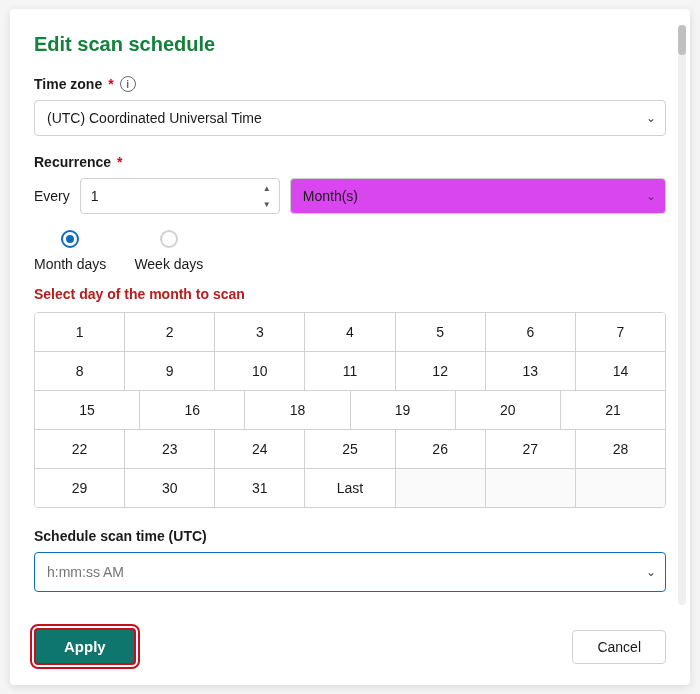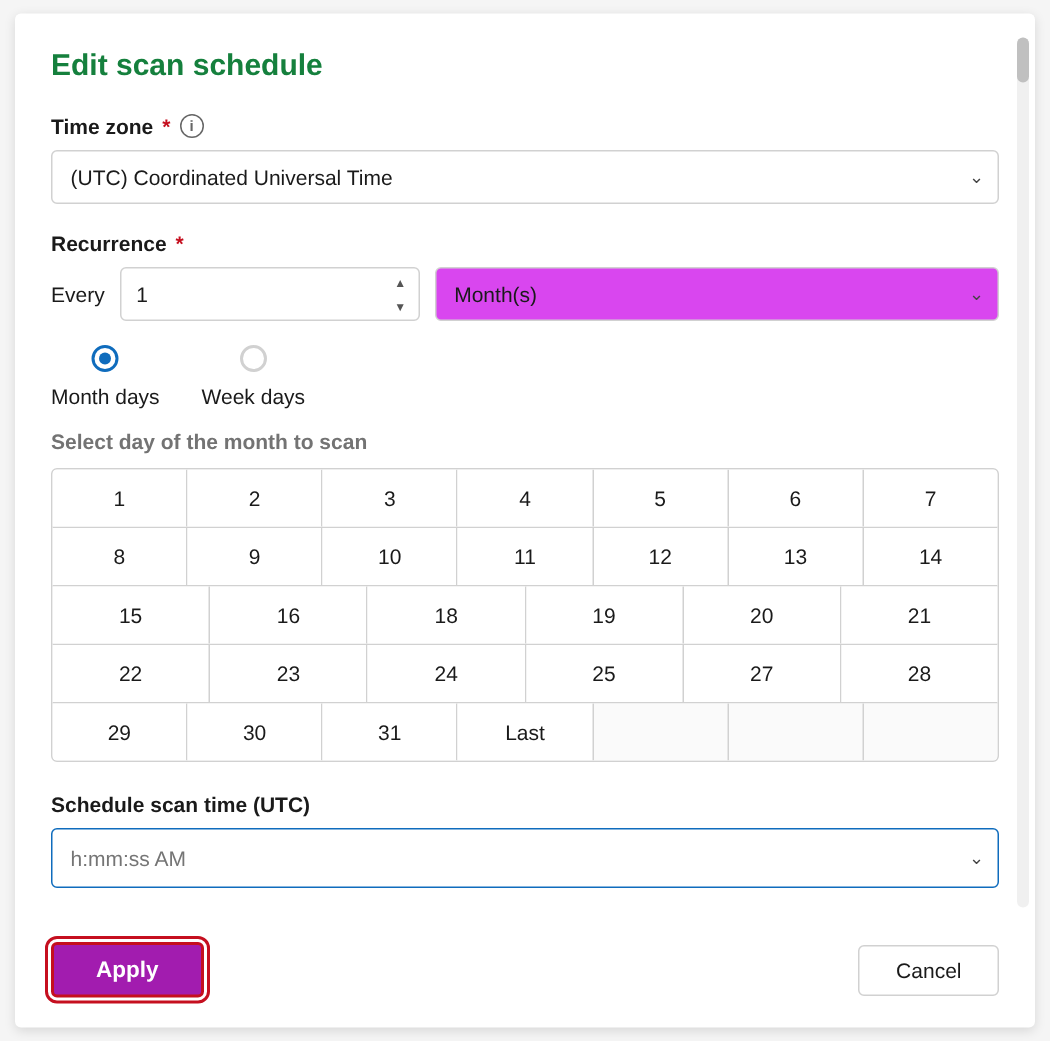--- a/index.html
+++ b/index.html
@@ -186,21 +186,21 @@
       border-radius: 50%;
       background: #0f6cbd;
     }
     .radio-label {
       font-size: 14px;
       color: #1a1a1a;
     }
     .section-label {
       font-size: 14px;
       font-weight: 600;
-      color: #737373;
+      color: #b91c1c;
       margin-bottom: 10px;
     }
     .calendar-grid {
       border: 1px solid #d1d1d1;
       border-radius: 4px;
       overflow: hidden;
       margin-bottom: 20px;
       display: inline-block;
       width: 100%;
     }
@@ -257,21 +257,21 @@
       font-size: 12px;
     }
     .footer {
       display: flex;
       justify-content: space-between;
       align-items: center;
       padding: 16px 0 20px 0;
       margin-top: auto;
     }
     .btn-apply {
-      background: #a21caf;
+      background: #0f766e;
       color: #fff;
       border: 2px solid #c50f1f;
       border-radius: 4px;
       padding: 8px 28px;
       font-size: 15px;
       font-weight: 600;
       cursor: pointer;
       outline: 2px solid #c50f1f;
       outline-offset: 2px;
     }
@@ -370,20 +370,21 @@
       <div class="cal-cell">18</div>
       <div class="cal-cell">19</div>
       <div class="cal-cell">20</div>
       <div class="cal-cell">21</div>
     </div>
     <div class="cal-row">
       <div class="cal-cell">22</div>
       <div class="cal-cell">23</div>
       <div class="cal-cell">24</div>
       <div class="cal-cell">25</div>
+      <div class="cal-cell">26</div>
       <div class="cal-cell">27</div>
       <div class="cal-cell">28</div>
     </div>
     <div class="cal-row">
       <div class="cal-cell">29</div>
       <div class="cal-cell">30</div>
       <div class="cal-cell">31</div>
       <div class="cal-cell">Last</div>
       <div class="cal-cell empty"></div>
       <div class="cal-cell empty"></div>

